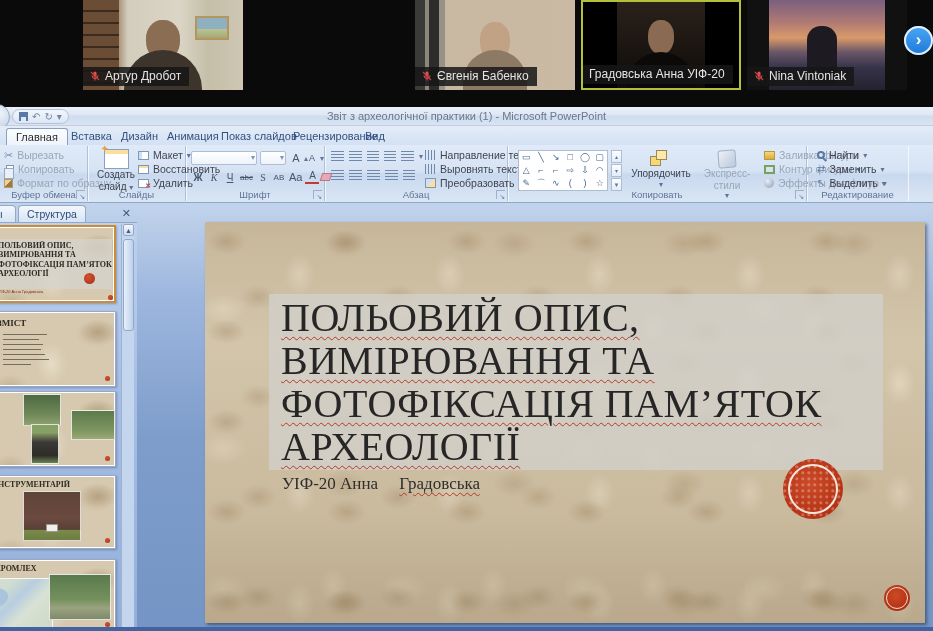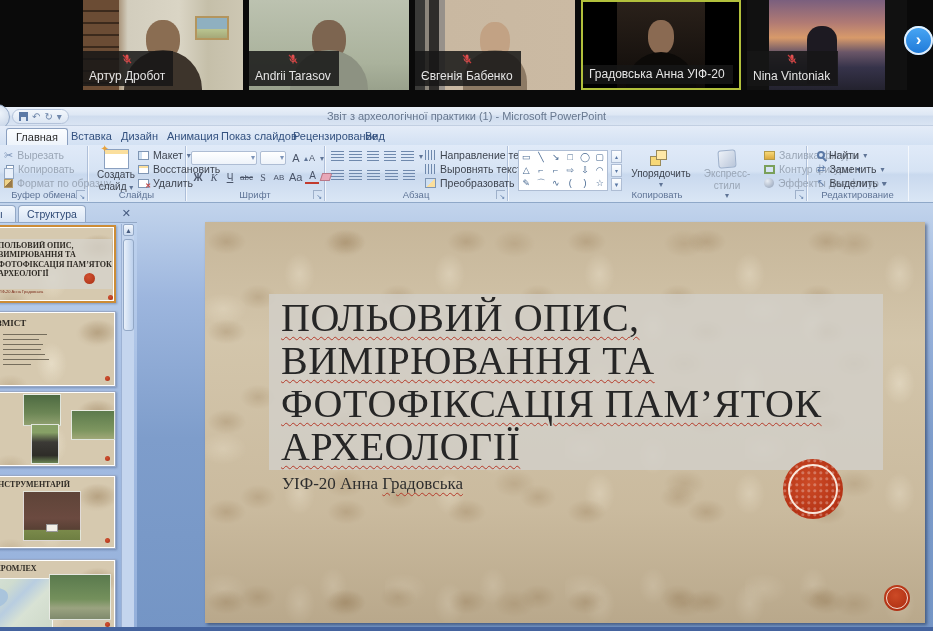--- a/index.html
+++ b/index.html
@@ -6,21 +6,21 @@
   *{box-sizing:border-box;}
   .stage{position:relative;width:933px;height:631px;background:#0a0a0a;overflow:hidden;
          font-family:"Liberation Sans",sans-serif;-webkit-font-smoothing:antialiased;}
 
   
   .strip{position:absolute;left:0;top:0;width:933px;height:107px;background:#0a0a0a;}
   .tile{position:absolute;top:0;width:160px;height:90px;background:#151515;overflow:hidden;}
   .tile.active{border:2px solid #b2c03c;}
   .vid{position:absolute;inset:0;}
   .nameplate{position:absolute;left:0;bottom:4px;display:flex;align-items:center;gap:4px;
-             background:rgba(22,22,22,.85);color:#e4e4e4;font-size:12px;padding:2px 8px 3px 6px;flex-direction:column;}
+             background:rgba(22,22,22,.85);color:#e4e4e4;font-size:12px;padding:2px 8px 3px 6px;}
   .micico{display:inline-block;width:12px;height:12px;line-height:0;}
   .expandbtn{position:absolute;left:904px;top:26px;width:29px;height:29px;border-radius:50%;
              background:linear-gradient(180deg,#4aa8f5,#1d78d8);display:flex;align-items:center;justify-content:center;
              color:#fff;font-size:17px;font-weight:bold;box-shadow:0 0 0 2px rgba(255,255,255,.85) inset;cursor:pointer;}
   .expandbtn span{margin-top:-2px;}
   
   .v1{background:linear-gradient(90deg,#5e4430 0%,#7c5a3a 13%,#8a6a48 18%,#d2cdbd 28%,#dad5c5 60%,#c5bfa9 78%,#cdc7b3 100%);}
   .v1 .shelf{position:absolute;left:0;top:0;width:36px;height:100%;
        background:repeating-linear-gradient(180deg,#6b4c34 0 10px,#3c2a1c 10px 12px),linear-gradient(90deg,#5a4028,#7a5838);}
   .v1 .painting{position:absolute;right:14px;top:16px;width:34px;height:24px;background:linear-gradient(180deg,#8fb0c0 55%,#b9c490 56%,#a5a878 100%);border:2px solid #b3955e;}
@@ -134,21 +134,21 @@
   
   .slide{position:absolute;left:205px;top:19px;width:720px;height:401px;overflow:hidden;
       box-shadow:2px 2px 3px rgba(20,35,70,.5);}
   .slide .shade{position:absolute;inset:0;background:linear-gradient(180deg,rgba(138,108,68,.20),rgba(138,108,68,.04) 30%,rgba(138,108,68,.16) 72%,rgba(118,92,56,.30));}
   .band{position:absolute;left:64px;top:72px;width:614px;height:176px;background:rgba(210,207,201,.82);}
   .stitle{position:absolute;left:76px;top:74px;font-family:"Liberation Serif",serif;font-size:40px;
       letter-spacing:.5px;color:#262626;line-height:43px;}
   .stitle span{display:block;text-decoration:underline;text-decoration-style:wavy;text-decoration-color:#b53a2a;
       text-decoration-thickness:1px;text-underline-offset:5px;}
   .ssub{position:absolute;left:77px;top:252px;font-family:"Liberation Serif",serif;font-size:17px;color:#2e2e2e;}
-  .ssub .flag{text-decoration:underline;text-decoration-style:wavy;text-decoration-color:#b53a2a;text-decoration-thickness:1px;text-underline-offset:3px;}
+  .ssub .flag{text-decoration:underline;text-decoration-style:wavy;text-decoration-color:#b53a2a;text-decoration-thickness:1px;text-underline-offset:3px;margin-left:17px;}
   .seal{position:absolute;left:578px;top:237px;width:60px;height:60px;border-radius:50%;
       background:radial-gradient(circle at 45% 40%,#cc4a26,#b53315 70%);}
   .seal::before{content:"";position:absolute;inset:5px;border:2px solid rgba(255,248,238,.9);border-radius:50%;}
   .seal::after{content:"";position:absolute;inset:0;border-radius:50%;
       background:radial-gradient(circle at 30% 30%, rgba(255,255,255,.28) 0 1px, rgba(0,0,0,0) 2px);background-size:6px 6px;}
   .sealsm{position:absolute;left:679px;top:363px;width:26px;height:26px;border-radius:50%;
       background:radial-gradient(circle at 45% 40%,#cc4a26,#b03013 70%);}
   .sealsm::before{content:"";position:absolute;inset:2px;border:1px solid rgba(255,248,238,.85);border-radius:50%;}
   .statusline{position:absolute;left:0;right:0;bottom:0;height:4px;background:#44639e;}
 
@@ -182,37 +182,20 @@
               <path d="M12 3a3 3 0 0 1 3 3v6a3 3 0 0 1-6 0V6a3 3 0 0 1 3-3z" fill="#e05252"></path>
               <path d="M6 11a6 6 0 0 0 12 0" stroke="#e05252" fill="none" stroke-width="2"></path>
               <path d="M12 17v4" stroke="#e05252" stroke-width="2"></path>
               <path d="M4 4l16 16" stroke="#c83c3c" stroke-width="2.4"></path>
             </svg>
         </span>
         <span>Артур Дробот</span>
       </div>
     </div>
 
-    <div class="tile" style="left:249px">
-      <div class="vid v2">
-        <div class="head"></div>
-        <div class="person"></div>
-      </div>
-      <div class="nameplate">
-        <span class="micico">
-          <svg viewBox="0 0 24 24" width="12" height="12">
-              <path d="M12 3a3 3 0 0 1 3 3v6a3 3 0 0 1-6 0V6a3 3 0 0 1 3-3z" fill="#e05252"></path>
-              <path d="M6 11a6 6 0 0 0 12 0" stroke="#e05252" fill="none" stroke-width="2"></path>
-              <path d="M12 17v4" stroke="#e05252" stroke-width="2"></path>
-              <path d="M4 4l16 16" stroke="#c83c3c" stroke-width="2.4"></path>
-            </svg>
-        </span>
-        <span>Andrii Tarasov</span>
-      </div>
-    </div>
 
     <div class="tile" style="left:415px">
       <div class="vid v3">
         <div class="head"></div>
         <div class="person"></div>
       </div>
       <div class="nameplate">
         <span class="micico">
           <svg viewBox="0 0 24 24" width="12" height="12">
               <path d="M12 3a3 3 0 0 1 3 3v6a3 3 0 0 1-6 0V6a3 3 0 0 1 3-3z" fill="#e05252"></path>

